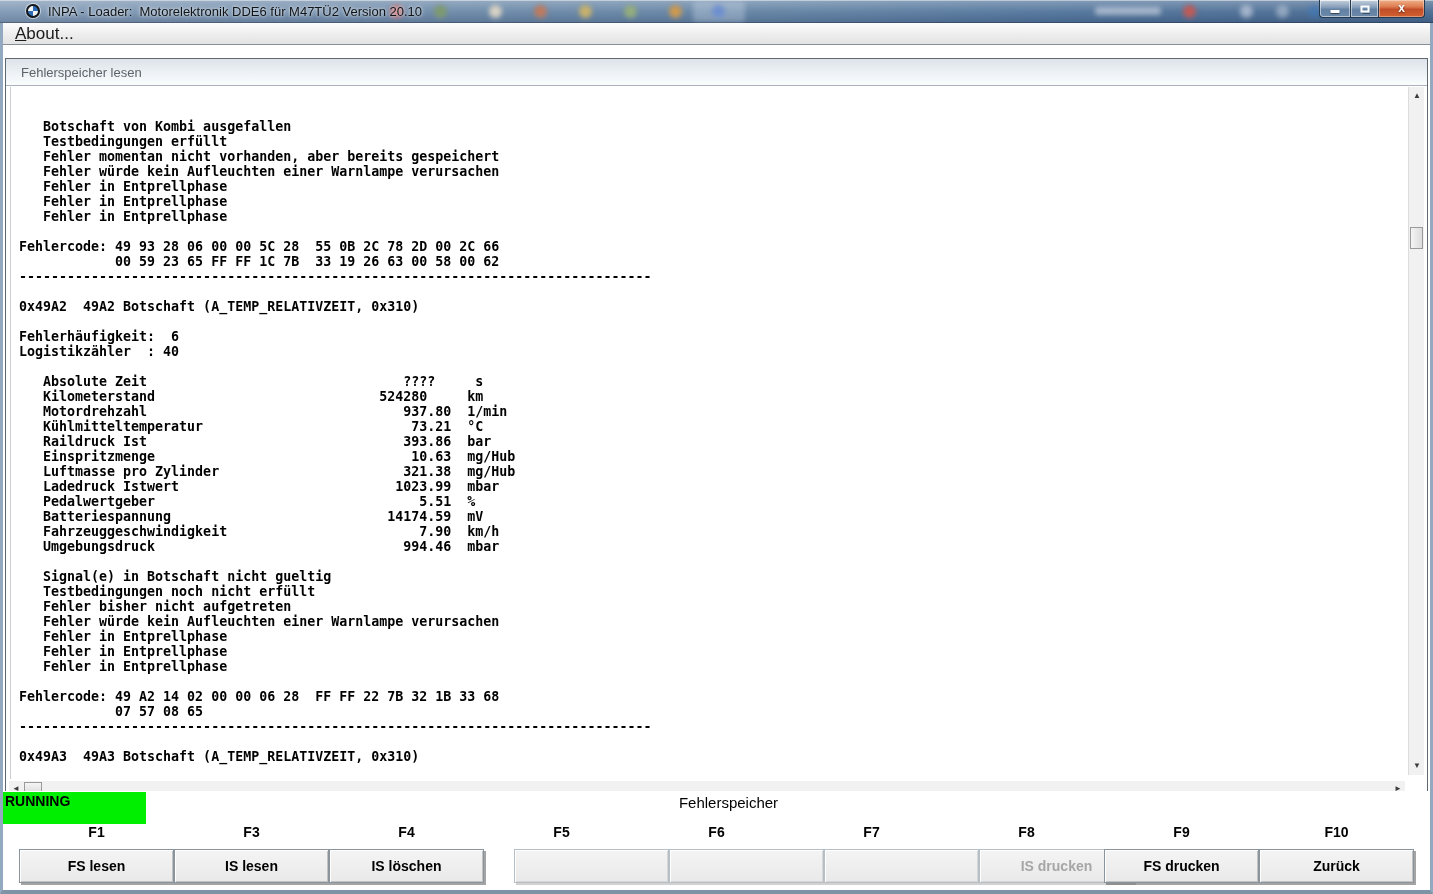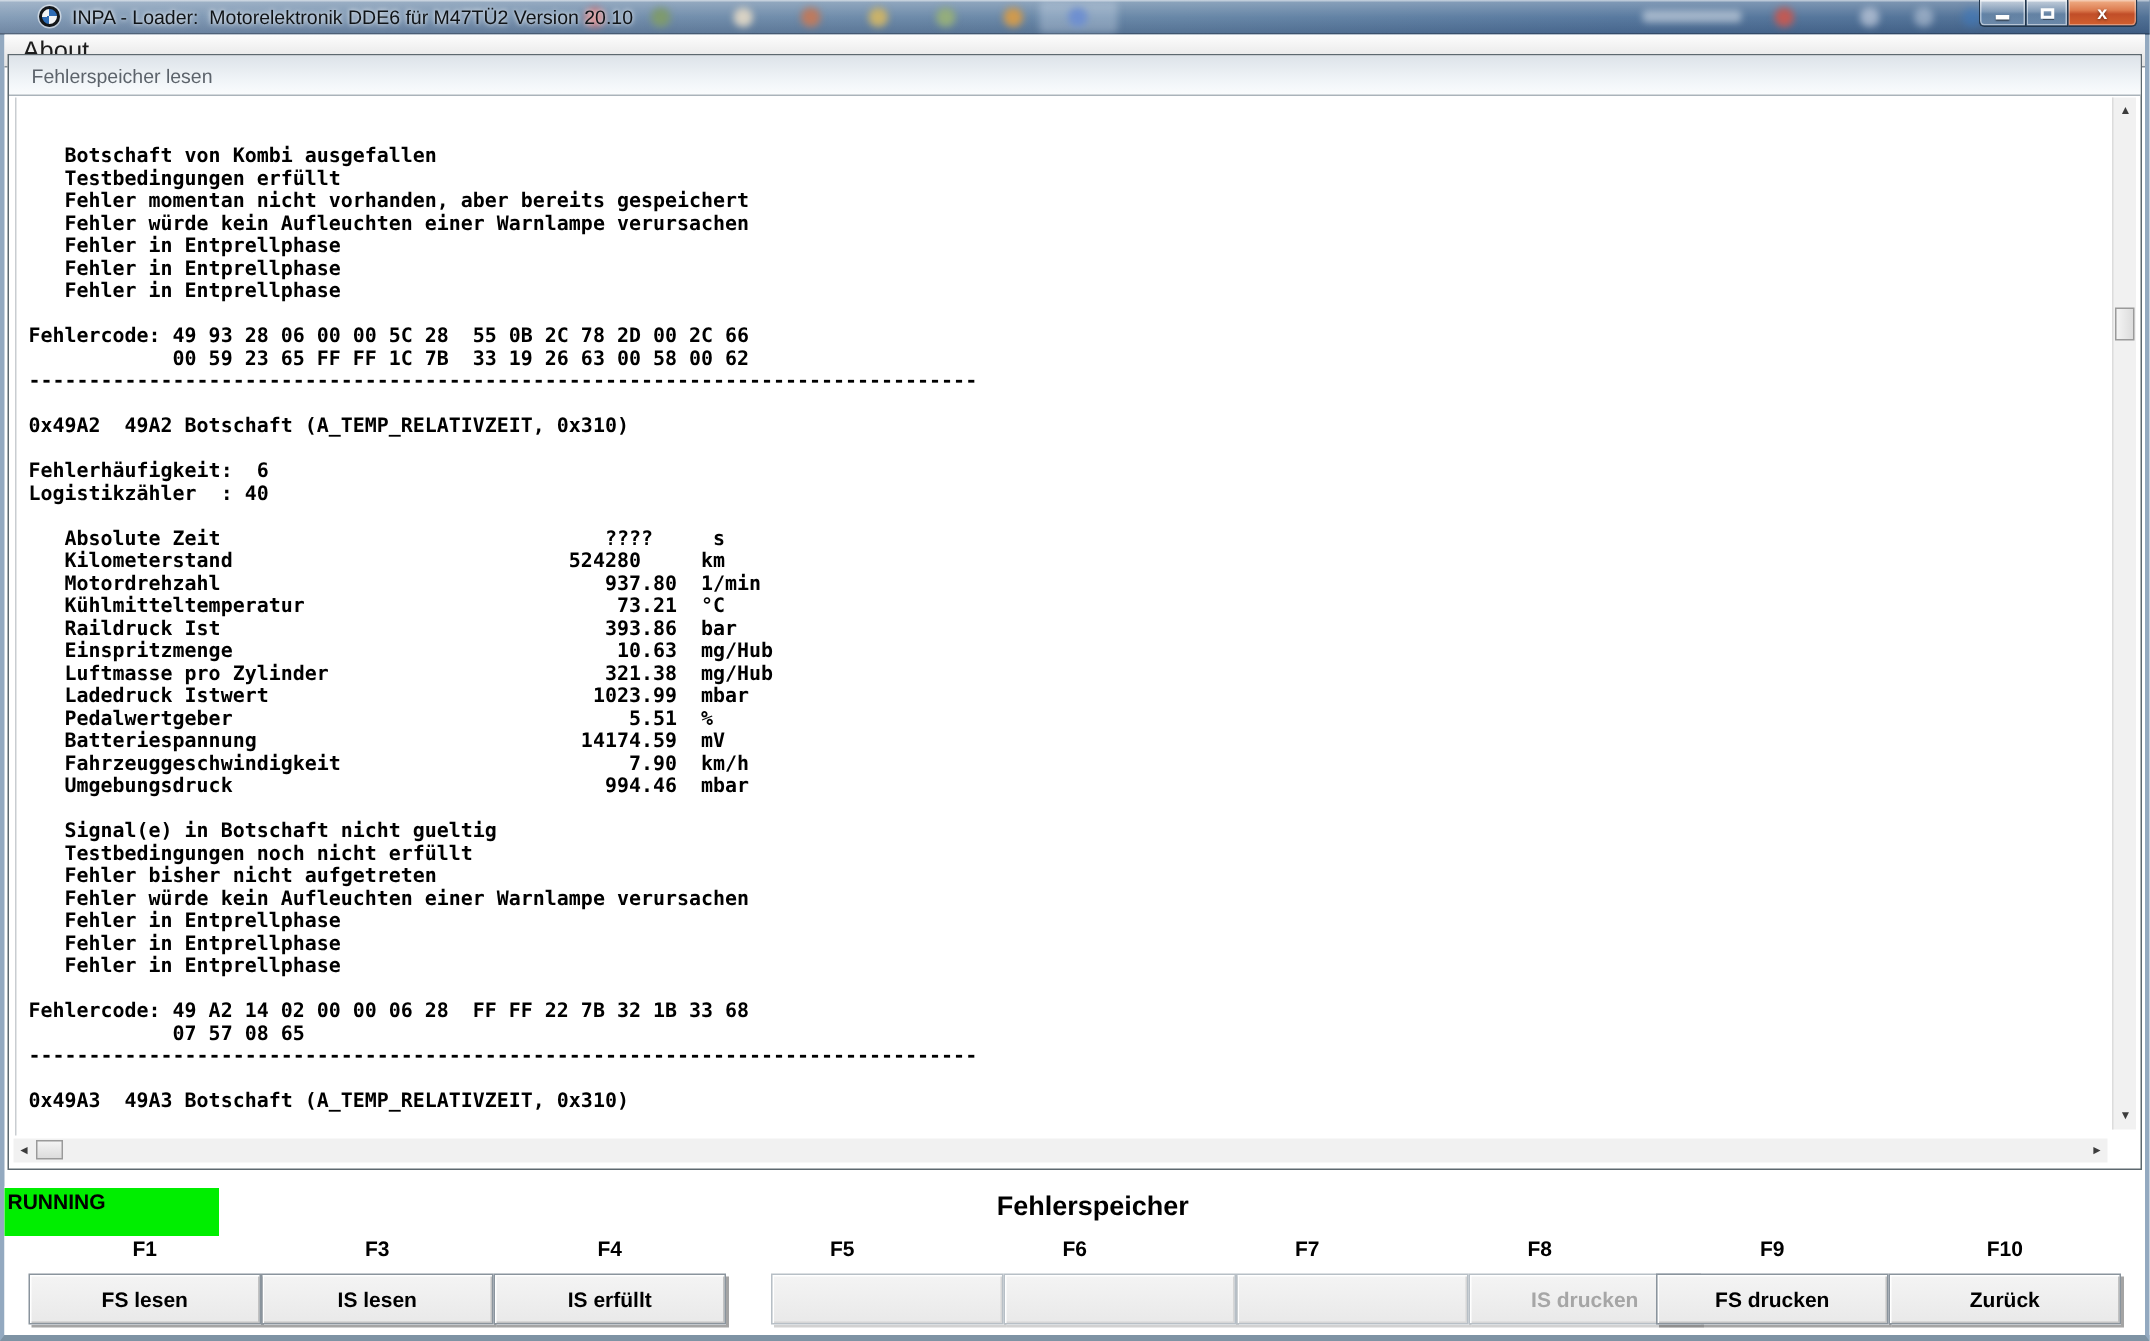--- a/index.html
+++ b/index.html
@@ -41,21 +41,21 @@
     font-size:12px; font-weight:bold; color:#fff; text-shadow:0 1px 2px rgba(0,0,0,.55); }
 
   
   .menubar { position:absolute; top:23px; left:0; right:0; height:22px;
     background:linear-gradient(180deg,#fdfdfd,#ececec 60%,#e3e3e3);
     border-bottom:1px solid #888f96; padding-left:8px; display:flex; align-items:center; }
   .menu-item { font-size:17px; color:#1c1c1c; padding:1px 4px; cursor:default; }
   .menu-item::first-letter { text-decoration:underline; }
 
   
-  .panel { position:absolute; top:36px; left:2px; right:2px; height:744px;
+  .panel { position:absolute; top:58px; left:2px; right:2px; height:744px;
     border:1px solid #5d686f; background:#fff; }
   .panel-header { position:absolute; top:0; left:0; right:0; height:27px;
     background:linear-gradient(180deg,#dde3e9,#f2f6f9 70%,#fafcfd);
     border-bottom:1px solid #aab3ba; }
   .panel-title { position:absolute; left:15px; top:6px; font-size:13px; color:#5c636b; }
 
   .terminal-wrap { position:absolute; top:28px; left:4px; right:19px; bottom:22px;
     background:#fff; overflow:hidden; border-left:1px solid #c9cdd1; }
   pre.terminal { font-family:"DejaVu Sans Mono", monospace; font-weight:bold;
     font-size:13.3px; line-height:15px; color:#000; padding:32px 0 0 8px; white-space:pre; }
@@ -74,21 +74,21 @@
   .h-arrow.left { left:0; } .h-arrow.right { right:0; }
   .h-thumb { position:absolute; left:15px; top:1px; width:18px; height:13px;
     background:linear-gradient(180deg,#f4f4f4,#dcdcdc); border:1px solid #9a9a9a; cursor:grab; }
 
   
   .bottombar { position:absolute; top:791px; left:0; right:0; bottom:0; background:#fff; }
   .status-row { position:relative; height:33px; }
   .running-box { position:absolute; left:0; top:1px; width:143px; height:32px;
     background:#00ee00; font-size:14px; font-weight:bold; color:#000; padding:1px 2px; }
   .center-label { position:absolute; left:0; right:0; top:3px; text-align:center;
-    font-size:18px; font-weight:bold; color:#000;padding-left:24px; }
+    font-size:15px; font-weight:normal; color:#000;padding-left:24px; }
   .fk-grid { display:flex; padding:0 16px; }
   .fk-col { flex:1; display:flex; flex-direction:column; }
   .fk-label { text-align:center; font-size:14px; font-weight:bold; color:#000;
     height:18px; margin-bottom:7px; }
   button.fs-button { height:34px; width:100%;
     font-family:"Liberation Sans", sans-serif; font-size:14px; font-weight:bold; color:#000;
     background:linear-gradient(180deg,#f4f4f4,#e9e9e9);
     border:1px solid #8a949d;
     box-shadow:inset 1px 1px 0 #ffffff, inset -1px -1px 0 #c2c2c2, 2px 2px 0 rgba(90,90,90,.55);
     cursor:pointer; }
@@ -216,21 +216,21 @@
   </div>
 
 
   <div class="fk-col">
     <div class="fk-label">F3</div>
     <button class="fs-button">IS lesen</button>
   </div>
 
   <div class="fk-col">
     <div class="fk-label">F4</div>
-    <button class="fs-button">IS erfüllt</button>
+    <button class="fs-button">IS löschen</button>
   </div>
 
   <div class="fk-col">
     <div class="fk-label">F5</div>
     <button class="fs-button dim"></button>
   </div>
 
   <div class="fk-col">
     <div class="fk-label">F6</div>
     <button class="fs-button dim"></button>

